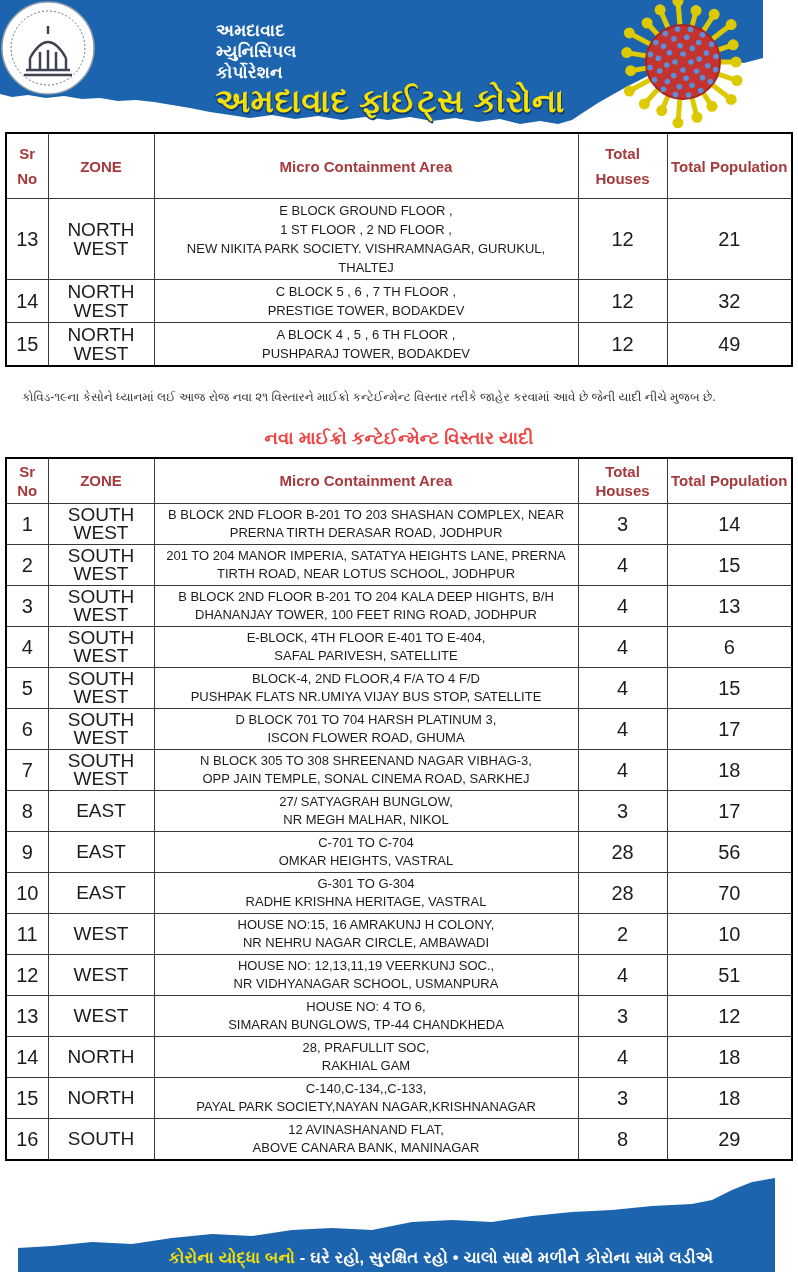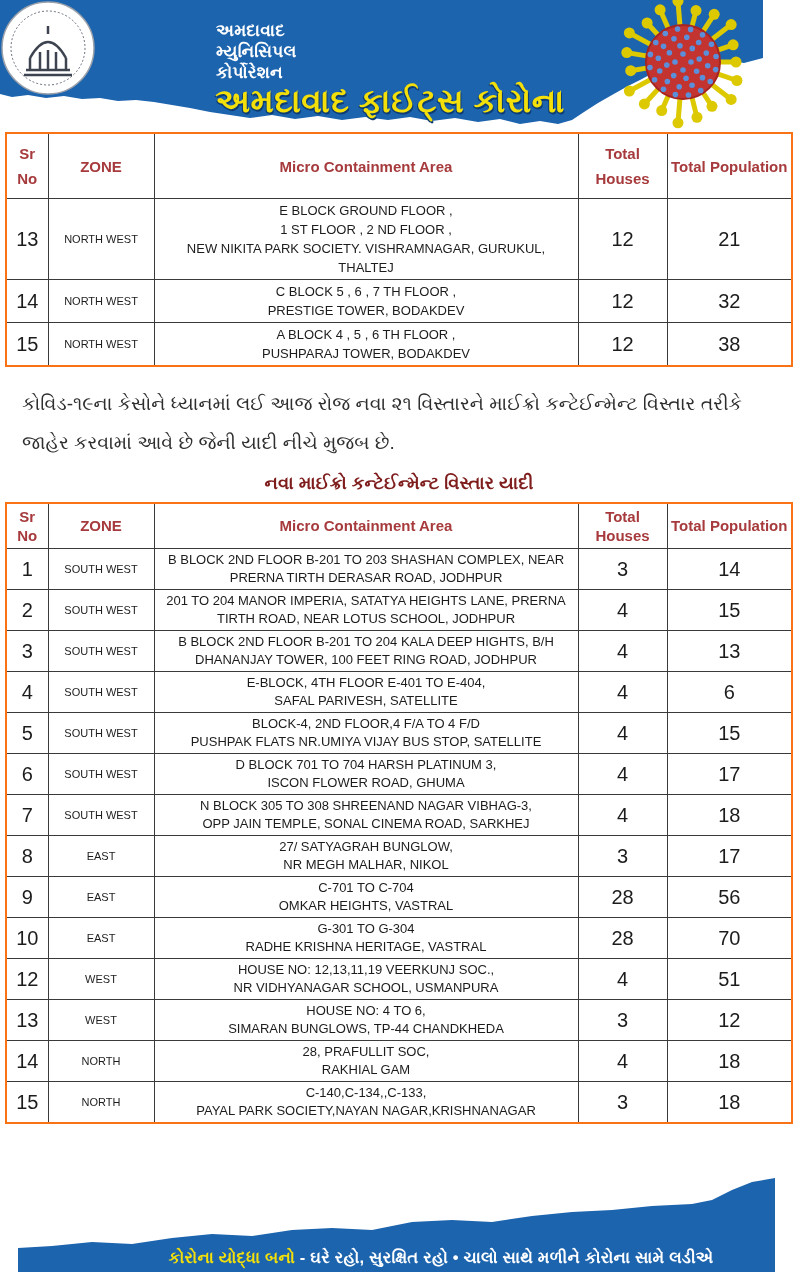--- a/index.html
+++ b/index.html
@@ -26,45 +26,45 @@
     text-shadow:1px 2px 0 #0d3c72, -1px 1px 0 #0d3c72;
     white-space:nowrap;
   }
 
   
   table {
     table-layout:fixed; width:786px; margin-left:5px;
     border-collapse:collapse; background:#fff;
   }
   table, th, td { border:1px solid #3a3a3a; }
-  table { border:2px solid #f97316; }
+  table { border:2px solid #000000; }
   th {
     color:#a63a3c; font-weight:bold; font-size:15px; text-align:center;
     vertical-align:middle;
   }
   #table-existing th { padding:7px 2px; line-height:25px; }
   #table-new th { padding:3px 2px; line-height:19px; }
   td {
     color:#1c1c1c; font-size:13px; text-align:center; vertical-align:middle;
     padding:2px 4px;
   }
   #table-existing td { line-height:19px; }
   #table-new td { line-height:18px; }
   td.c-sr, td.c-houses, td.c-pop { font-size:20px; }
-  td.c-zone { font-size:11px; }
+  td.c-zone { font-size:19px; }
   td.c-area { font-size:13px; }
 
   
   #intro-paragraph {
     margin:18px 24px 0 22px;
-    font-size:19px; line-height:2.05; color:#2e2e2e;
+    font-size:12px; line-height:2.05; color:#2e2e2e;
   }
   #list-subtitle {
-    margin-top:10px; margin-bottom:8px;
-    text-align:center; color:#7f1d1d; font-weight:bold; font-size:18px;
+    margin-top:18px; margin-bottom:8px;
+    text-align:center; color:#ef4444; font-weight:bold; font-size:18px;
   }
   #table-new { margin-top:4px; }
 
   
   #footer { position:absolute; left:12px; bottom:0; width:798px; height:122px; }
   #footer svg { position:absolute; left:0; top:0; }
   #footer-text {
     position:absolute; left:0; bottom:13px; width:100%;
     text-align:center; padding-left:60px;
     font-size:16.5px; font-weight:bold; color:#ffffff; letter-spacing:.2px;
@@ -230,21 +230,21 @@
           <td class="c-zone">NORTH WEST</td>
           <td class="c-area">C    BLOCK 5 , 6 , 7 TH FLOOR ,<br>PRESTIGE TOWER, BODAKDEV</td>
           <td class="c-houses">12</td>
           <td class="c-pop">32</td>
         </tr>
         <tr>
           <td class="c-sr">15</td>
           <td class="c-zone">NORTH WEST</td>
           <td class="c-area">A  BLOCK 4 , 5 , 6 TH FLOOR ,<br>PUSHPARAJ  TOWER, BODAKDEV</td>
           <td class="c-houses">12</td>
-          <td class="c-pop">38</td>
+          <td class="c-pop">49</td>
         </tr>
       </tbody>
   </table>
 
   <div id="intro-paragraph">કોવિડ-૧૯ના કેસોને ધ્યાનમાં લઈ આજ રોજ નવા ૨૧ વિસ્તારને માઈક્રો કન્ટેઈન્મેન્ટ વિસ્તાર તરીકે જાહેર કરવામાં આવે છે જેની યાદી નીચે મુજબ છે.</div>
   <div id="list-subtitle">નવા માઈક્રો કન્ટેઈન્મેન્ટ વિસ્તાર યાદી</div>
 
   <table id="table-new">
     <colgroup>
       <col style="width:42px">
@@ -327,20 +327,27 @@
           <td class="c-pop">56</td>
         </tr>
         <tr>
           <td class="c-sr">10</td>
           <td class="c-zone">EAST</td>
           <td class="c-area">G-301 TO G-304<br>RADHE KRISHNA HERITAGE, VASTRAL</td>
           <td class="c-houses">28</td>
           <td class="c-pop">70</td>
         </tr>
         <tr>
+          <td class="c-sr">11</td>
+          <td class="c-zone">WEST</td>
+          <td class="c-area">HOUSE NO:15, 16 AMRAKUNJ H COLONY,<br>NR NEHRU NAGAR CIRCLE, AMBAWADI</td>
+          <td class="c-houses">2</td>
+          <td class="c-pop">10</td>
+        </tr>
+        <tr>
           <td class="c-sr">12</td>
           <td class="c-zone">WEST</td>
           <td class="c-area">HOUSE NO: 12,13,11,19 VEERKUNJ SOC.,<br>NR VIDHYANAGAR SCHOOL, USMANPURA</td>
           <td class="c-houses">4</td>
           <td class="c-pop">51</td>
         </tr>
         <tr>
           <td class="c-sr">13</td>
           <td class="c-zone">WEST</td>
           <td class="c-area">HOUSE NO: 4 TO 6,<br>SIMARAN BUNGLOWS, TP-44 CHANDKHEDA</td>
@@ -353,20 +360,27 @@
           <td class="c-area">28, PRAFULLIT SOC,<br>RAKHIAL GAM</td>
           <td class="c-houses">4</td>
           <td class="c-pop">18</td>
         </tr>
         <tr>
           <td class="c-sr">15</td>
           <td class="c-zone">NORTH</td>
           <td class="c-area">C-140,C-134,,C-133,<br>PAYAL PARK SOCIETY,NAYAN NAGAR,KRISHNANAGAR</td>
           <td class="c-houses">3</td>
           <td class="c-pop">18</td>
+        </tr>
+        <tr>
+          <td class="c-sr">16</td>
+          <td class="c-zone">SOUTH</td>
+          <td class="c-area">12  AVINASHANAND FLAT,<br>ABOVE CANARA BANK, MANINAGAR</td>
+          <td class="c-houses">8</td>
+          <td class="c-pop">29</td>
         </tr>
       </tbody>
   </table>
 
   <div id="footer">
 
     <svg width="798" height="122" viewBox="0 0 798 122">
       <path fill="#1d64ae" d="M6,90 L40,88 L80,84 L120,86 L160,80 L200,76 L240,78 L280,72
         L320,70 L360,72 L400,64 L440,62 L480,64 L520,58 L560,54 L600,52 L640,48
         L680,46 L700,42 L720,32 L740,24 L763,20 L763,114 L6,114 Z"></path>

